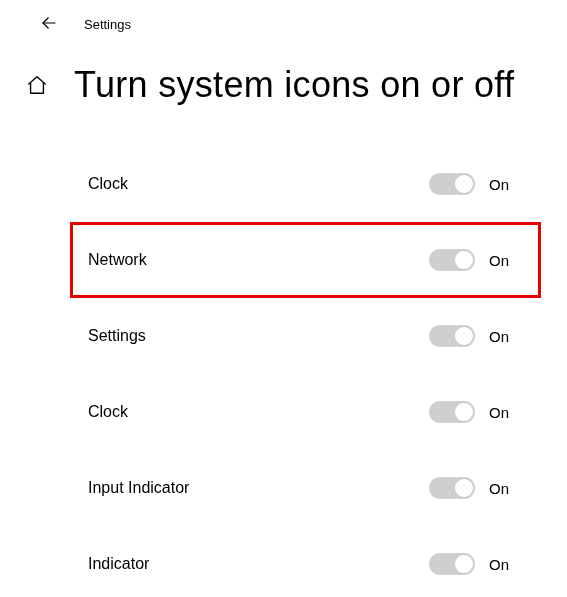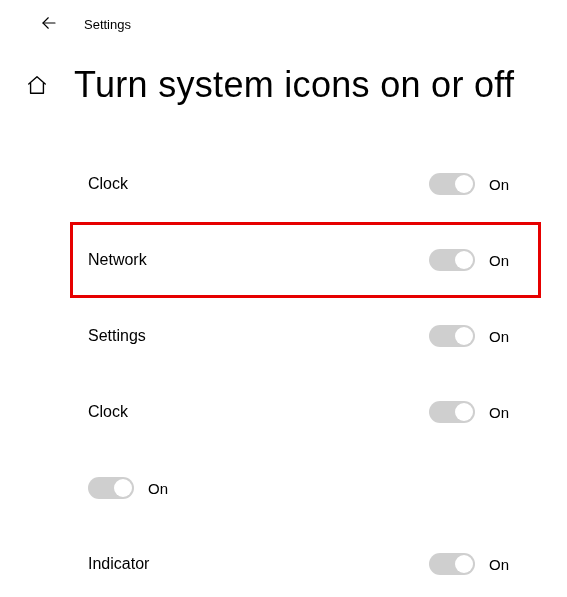--- a/index.html
+++ b/index.html
@@ -163,20 +163,21 @@
     <div class="row-label">Clock</div>
     <div class="toggle-group">
       <div class="toggle">
         <div class="toggle-knob"></div>
       </div>
       <div class="toggle-label">On</div>
     </div>
   </div>
 
   <div class="row">
+    <div class="row-label">Input Indicator</div>
     <div class="toggle-group">
       <div class="toggle">
         <div class="toggle-knob"></div>
       </div>
       <div class="toggle-label">On</div>
     </div>
   </div>
 
   <div class="row">
     <div class="row-label">Indicator</div>

